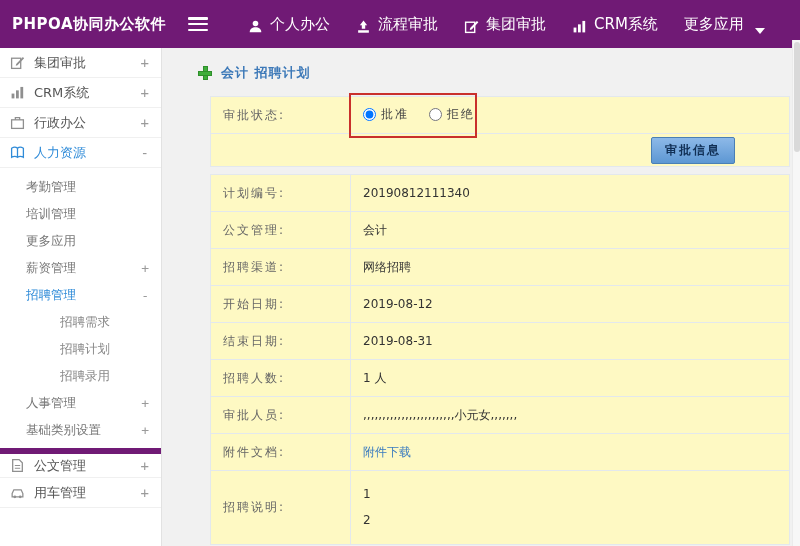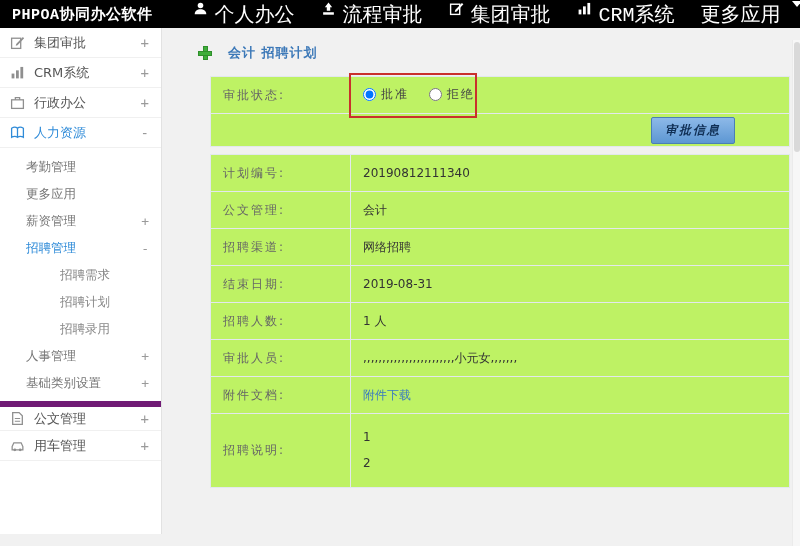--- a/index.html
+++ b/index.html
@@ -1,53 +1,53 @@
 <!DOCTYPE html>
 <html><head>
 <meta charset="utf-8">
 <style>
   * { margin:0; padding:0; box-sizing:border-box; }
   html,body { width:800px; height:546px; overflow:hidden; }
   body { font-family:"DejaVu Sans","Liberation Sans",sans-serif; background:#f1f1f1; }
 
   
-  .topbar { height:28px; background:#000000; display:flex; align-items:center; color:#fff;font-family:Liberation Mono, monospace; }
+  .topbar { height:48px; background:#701a75; display:flex; align-items:center; color:#fff; }
   .logo { width:188px; padding-left:12px; font-size:15px; font-weight:bold; letter-spacing:0.5px; white-space:nowrap; }
   .hamburger { width:20px; height:14px; display:flex; flex-direction:column; justify-content:space-between; cursor:pointer; margin-right:14px; }
   .hamburger i { display:block; height:2.5px; background:#fff; border-radius:1px; }
-  .nav-item { display:flex; align-items:flex-start; gap:7px; margin-left:26px; font-size:20px; cursor:pointer; white-space:nowrap; }
+  .nav-item { display:flex; align-items:flex-end; gap:7px; margin-left:26px; font-size:15px; cursor:pointer; white-space:nowrap; }
   .nav-item svg { display:block; }
   .caret { width:0; height:0; border-left:5px solid transparent; border-right:5px solid transparent; border-top:6px solid #fff; margin-left:4px; }
 
   
   .layout { display:flex; height:506px; }
   .sidebar { width:162px; background:#fff; border-right:1px solid #e2e2e2; overflow:hidden; font-size:13px; color:#555; }
   .side-item { display:flex; align-items:center; height:30px; padding:0 12px 0 10px; border-bottom:1px solid #f0f0f0; cursor:pointer; }
   .side-item .icon { width:15px; height:15px; margin-right:9px; color:#8f8f8f; flex:0 0 auto; }
   .side-item .toggle { margin-left:auto; color:#9a9a9a; font-size:14px; font-family:"DejaVu Sans Mono",monospace; }
   .side-group { padding:6px 0 4px 0; }
   .side-sub { display:flex; align-items:center; height:27px; padding:0 12px 0 26px; color:#777; font-size:12.5px; cursor:pointer;text-align:center; }
   .side-sub .toggle { margin-left:auto; color:#9a9a9a; font-size:13px; font-family:"DejaVu Sans Mono",monospace; }
   .side-sub2 { padding-left:60px; color:#888; }
   .blue { color:#2f8bd8 !important; }
 
   
   .content { flex:1; position:relative; padding:16px 10px 0 48px; background:#f1f1f1; overflow:hidden; }
-  .page-title { display:flex; align-items:center; gap:16px; color:#3d79b8; font-weight:bold; font-size:13px; margin:0 0 14px -12px; letter-spacing:1px; }
+  .page-title { display:flex; align-items:center; gap:9px; color:#3d79b8; font-weight:bold; font-size:13px; margin:0 0 14px -12px; letter-spacing:1px; }
   .plus-icon { width:14px; height:14px; position:relative; flex:0 0 auto; }
   .plus-icon:before, .plus-icon:after { content:""; position:absolute; background:#3fae3a; box-shadow:0 0 0 1px #2f8f2c inset; }
   .plus-icon:before { left:4.5px; top:0; width:5px; height:14px; }
   .plus-icon:after { left:0; top:4.5px; width:14px; height:5px; }
 
   .form-wrap { position:relative; }
-  table { width:100%; border-collapse:collapse; background:#bef264; table-layout:fixed; }
+  table { width:100%; border-collapse:collapse; background:#fef9c3; table-layout:fixed; }
   td { border:1px solid #e3e8ed; font-size:12px; padding:0 12px; height:37px; color:#333; vertical-align:middle; overflow:hidden; }
   td.lbl { width:140px; color:#666; letter-spacing:2px; }
   .btn-cell { text-align:right; padding-right:54px; height:33px; }
-  .approve-btn { background:linear-gradient(#8db9e8,#5d97d3); border:1px solid #4a7fb5; color:#102f55; font-size:12px; font-weight:bold; padding:4px 13px; border-radius:2px; letter-spacing:2px; cursor:pointer;font-style:italic; }
+  .approve-btn { background:linear-gradient(#8db9e8,#5d97d3); border:1px solid #4a7fb5; color:#102f55; font-size:12px; font-weight:bold; padding:4px 13px; border-radius:2px; letter-spacing:2px; cursor:pointer; }
   .gap { height:7px; }
   .red-box { position:absolute; left:139px; top:-3px; width:128px; height:45px; border:2px solid #c9302c; pointer-events:none; z-index:5; }
   .radio-opt { display:inline-flex; align-items:center; margin-right:16px; letter-spacing:2px; color:#444; cursor:pointer; }
   .radio-opt input { margin-right:5px; }
   .link { color:#3a7bbf; cursor:pointer; text-decoration:none; }
   td.tall { height:74px; }
   .desc-line { display:block; line-height:2.1; }
 
   
   .scrollbar { position:absolute; right:0; top:40px; width:8px; height:506px; background:#f7f7f7; border-left:1px solid #ebebeb; }
@@ -140,20 +140,23 @@
         <path d="M1.5 3c2-1.2 4-1.2 5.5 0 1.5-1.2 3.5-1.2 5.5 0v8.5c-2-1.2-4-1.2-5.5 0-1.5-1.2-3.5-1.2-5.5 0z" fill="none" stroke="currentColor" stroke-width="1.2"></path>
         <path d="M7 3v8.5" stroke="currentColor" stroke-width="1.2"></path>
       </svg>
       <span class="blue">人力资源</span>
       <span class="toggle">-</span>
     </div>
 
     <div class="side-group">
       <div class="side-sub">
         <span>考勤管理</span>
+      </div>
+      <div class="side-sub">
+        <span>培训管理</span>
       </div>
       <div class="side-sub">
         <span>更多应用</span>
       </div>
       <div class="side-sub">
         <span>薪资管理</span>
         <span class="toggle">+</span>
       </div>
       <div class="side-sub">
         <span class="blue">招聘管理</span>
@@ -244,20 +247,24 @@
         </tr>
         <tr>
           <td class="lbl">公文管理:</td>
           <td>会计</td>
         </tr>
         <tr>
           <td class="lbl">招聘渠道:</td>
           <td>网络招聘</td>
         </tr>
         <tr>
+          <td class="lbl">开始日期:</td>
+          <td>2019-08-12</td>
+        </tr>
+        <tr>
           <td class="lbl">结束日期:</td>
           <td>2019-08-31</td>
         </tr>
         <tr>
           <td class="lbl">招聘人数:</td>
           <td>1 人</td>
         </tr>
         <tr>
           <td class="lbl">审批人员:</td>
           <td>,,,,,,,,,,,,,,,,,,,,,,,,小元女,,,,,,,</td>

